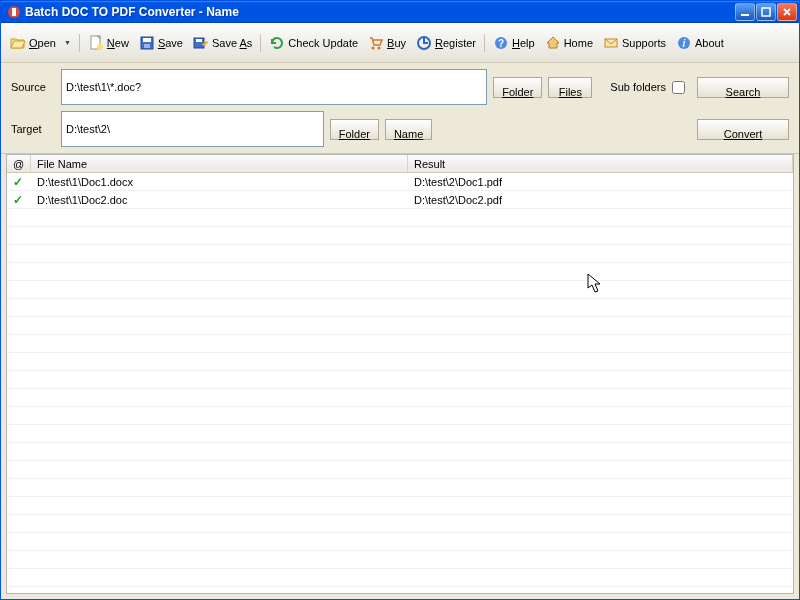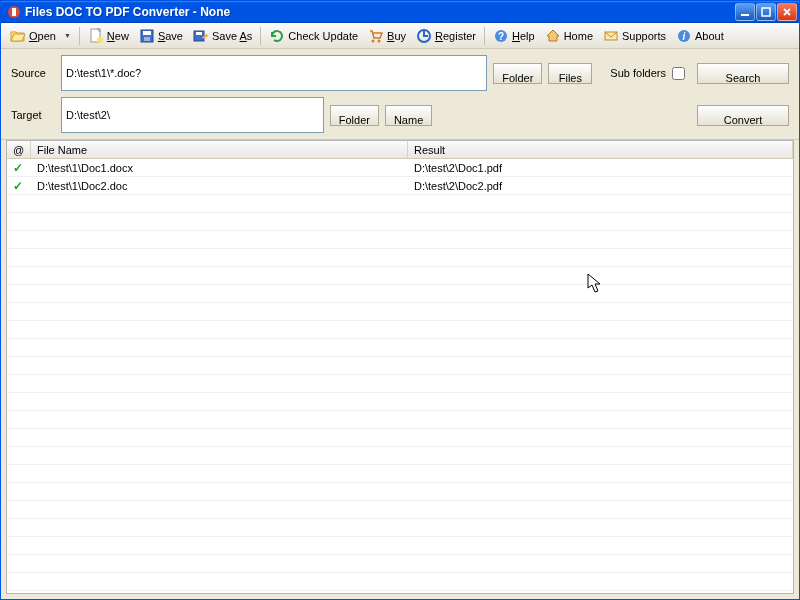--- a/index.html
+++ b/index.html
@@ -8,32 +8,32 @@
 .window { width: 800px; height: 600px; display: flex; flex-direction: column; border: 1px solid #0054e3; background: #ece9d8; }
 
 .titlebar { height: 22px; background: linear-gradient(to bottom, #3c8cf0 0%, #0054e3 8%, #0054e3 92%, #003fb0 100%); display: flex; align-items: center; padding: 0 2px; color: white; font-weight: bold; font-size: 12px; }
 .titlebar .app-icon { width: 14px; height: 14px; margin: 0 4px; }
 .titlebar .title-text { flex: 1; text-shadow: 1px 1px 1px rgba(0,0,0,0.3); }
 .winbtn { width: 20px; height: 18px; margin-left: 1px; border: 1px solid #fff6; border-radius: 3px; display: flex; align-items: center; justify-content: center; font-family: "Segoe UI", Arial; font-size: 11px; font-weight: bold; color: white; cursor: pointer; }
 .winbtn.min, .winbtn.max { background: linear-gradient(to bottom, #5aa0f5, #1857c0); }
 .winbtn.close { background: linear-gradient(to bottom, #f57a5a, #d43a19); }
 .winbtn svg { width: 10px; height: 10px; }
 
-.toolbar { height: 26px; background: linear-gradient(to bottom, #fdfdfc, #f0efec, #e7e3d6); border-bottom: 1px solid #cfc9b5; display: flex; align-items: center; padding: 0 4px; gap: 0; }
+.toolbar { height: 40px; background: linear-gradient(to bottom, #fdfdfc, #f0efec, #e7e3d6); border-bottom: 1px solid #cfc9b5; display: flex; align-items: center; padding: 0 4px; gap: 0; }
 .tb-item { display: flex; align-items: center; padding: 2px 5px; cursor: pointer; gap: 3px; }
 .tb-sep { width: 1px; height: 18px; background: #c6c1ac; margin: 0 3px; }
 .tb-icon { width: 16px; height: 16px; display: inline-block; }
 .tb-label u { text-decoration: underline; }
 .tb-arrow { font-size: 7px; margin-left: 5px; color: #444; }
 
 .form-area { background: #ece9d8; padding: 6px 10px; display: flex; flex-direction: column; gap: 6px; border-bottom: 1px solid #cfc9b5; }
 .form-row { display: flex; align-items: center; gap: 6px; }
 .form-label { width: 44px; text-align: left; }
 .form-input { flex: 1; height: 36px; border: 1px solid #7f9db9; background: white; padding: 0 4px; font: inherit; }
-.btn { height: 21px; min-width: 44px; border: 1px solid #aca899; border-radius: 0; background: linear-gradient(to bottom, #fefefe, #f1f0ea, #e7e2d0); padding: 8px 8px; font: inherit; cursor: pointer; }
+.btn { height: 21px; min-width: 44px; border: 1px solid #aca899; border-radius: 0; background: linear-gradient(to bottom, #fefefe, #f1f0ea, #e7e2d0); padding: 8px 8px; font: inherit; cursor: pointer; text-decoration: underline; }
 .btn.wide { width: 92px; }
 .checkbox { width: 13px; height: 13px; }
 
 .list-area { flex: 1; background: white; border: 1px solid #b5b5b5; margin: 0 5px 5px 5px; display: flex; flex-direction: column; overflow: hidden; }
 .list-header { display: flex; height: 18px; background: linear-gradient(to bottom, #fcfcfd, #f0f0f0, #ebe8e1); border-bottom: 1px solid #cfc9b5; }
 .list-header .col { border-right: 1px solid #d7d3c5; padding: 2px 6px; display: flex; align-items: center; }
 .col-status { width: 24px; justify-content: center; }
 .col-filename { width: 377px; }
 .col-result { flex: 1; }
 
@@ -51,21 +51,21 @@
 
 <div class="window">
 
   <div class="titlebar">
     <span class="app-icon">
       <svg viewBox="0 0 14 14">
           <circle cx="7" cy="7" r="6" fill="#d94a3a"></circle>
           <rect x="5" y="3" width="4" height="8" fill="white"></rect>
         </svg>
     </span>
-    <span class="title-text">Files DOC TO PDF Converter - None</span>
+    <span class="title-text">Batch DOC TO PDF Converter - Name</span>
     <div class="winbtn min">
         <svg viewBox="0 0 10 10">
           <rect x="1" y="7" width="8" height="2" fill="white"></rect>
         </svg>
       </div>
     <div class="winbtn max">
         <svg viewBox="0 0 10 10">
           <rect x="1" y="1" width="8" height="8" fill="none" stroke="white" stroke-width="1.5"></rect>
         </svg>
       </div>

